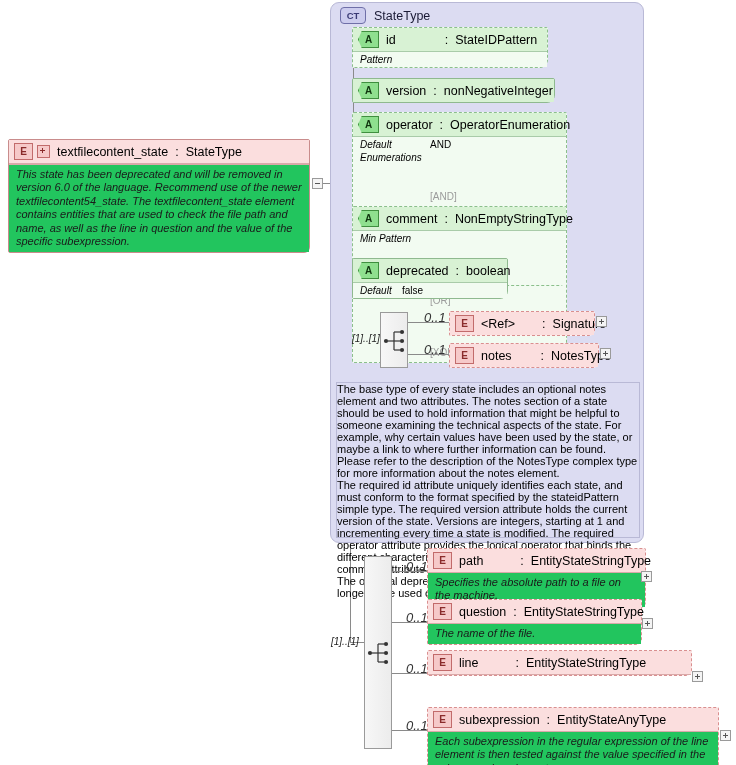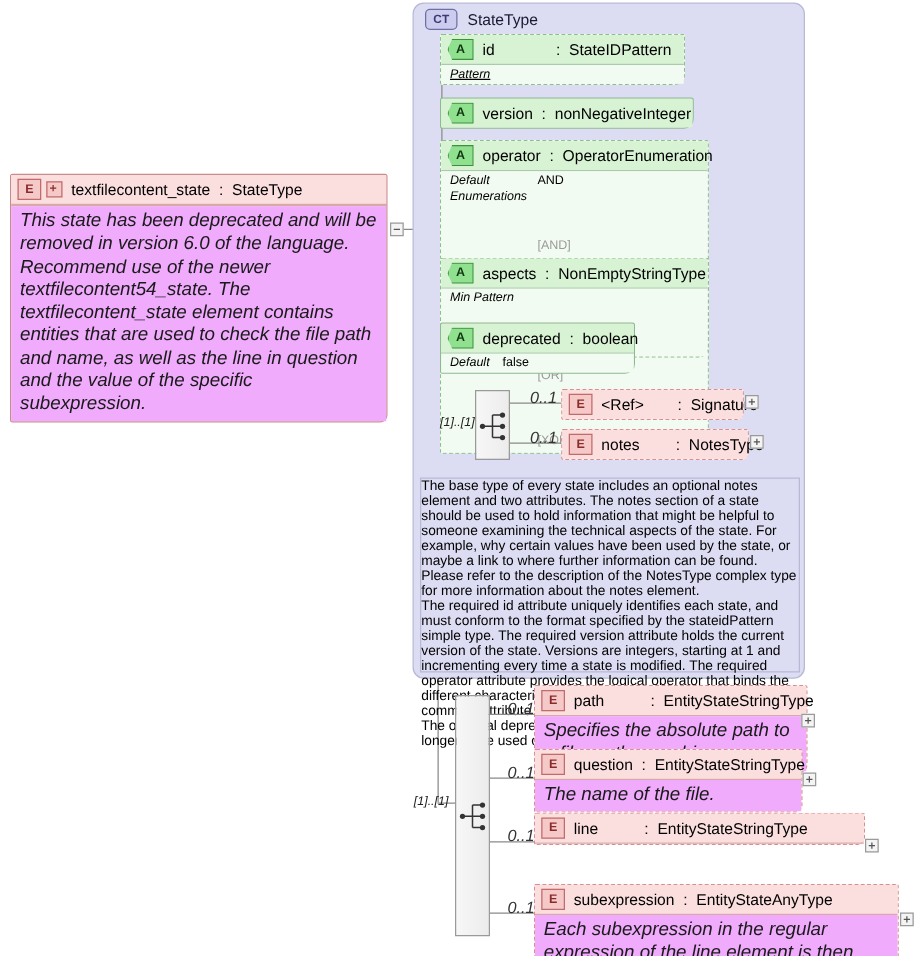--- a/index.html
+++ b/index.html
@@ -50,23 +50,23 @@
     font-size: 10px;
     font-weight: bold;
     display: flex; align-items: center; justify-content: center;
     flex: 0 0 auto;
     font-family: "Liberation Sans", sans-serif;
   }
   .el .rowsep { border-top: 1px solid #d9a9a9; }
   .el .doc {
     padding: 3px 7px 4px 7px;
     font-style: italic;
-    font-size: 15px;
+    font-size: 11px;
     line-height: 1.22;
-    background: #f0abfc;
+    background: #22c55e;
     color: #1a1a1a;
   }
   .el .proprow {
     display: flex;
     padding: 2px 7px 3px 7px;
     background: #fbe4e4;
     font-size: 10.5px;
   }
   .el .proprow .k { font-style: italic; width: 118px; flex: 0 0 auto; }
 
@@ -223,21 +223,21 @@
 
 <div class="xbox at" style="left:352px; top:27px; width:196px;">
   <div class="hdr">
     <span class="badge-a">A</span>
     <span class="nm">id</span>
     <span class="ty" style="margin-left:42px;">:</span>
     <span class="ty">StateIDPattern</span>
   </div>
   <div class="rowsep"></div>
   <div class="proprow">
-    <span class="k" style="width:38px;text-decoration:underline;">Pattern</span>
+    <span class="k" style="width:38px;">Pattern</span>
   </div>
 </div>
 
 <div class="xbox at solid" style="left:352px; top:78px; width:203px;">
   <div class="hdr">
     <span class="badge-a">A</span>
     <span class="nm">version</span>
     <span class="ty">:</span>
     <span class="ty">nonNegativeInteger</span>
   </div>
@@ -269,21 +269,21 @@
   </div>
   <div class="proprow" style="padding-top:0; padding-bottom:4px;">
     <span class="k"></span>
     <span class="v dim">[XOR]</span>
   </div>
 </div>
 
 <div class="xbox at" style="left:352px; top:206px; width:215px;">
   <div class="hdr">
     <span class="badge-a">A</span>
-    <span class="nm">aspects</span>
+    <span class="nm">comment</span>
     <span class="ty">:</span>
     <span class="ty">NonEmptyStringType</span>
   </div>
   <div class="rowsep"></div>
   <div class="proprow">
     <span class="k" style="width:62px;">Min Pattern</span>
     <span class="v dim">[1]</span>
   </div>
 </div>
 

